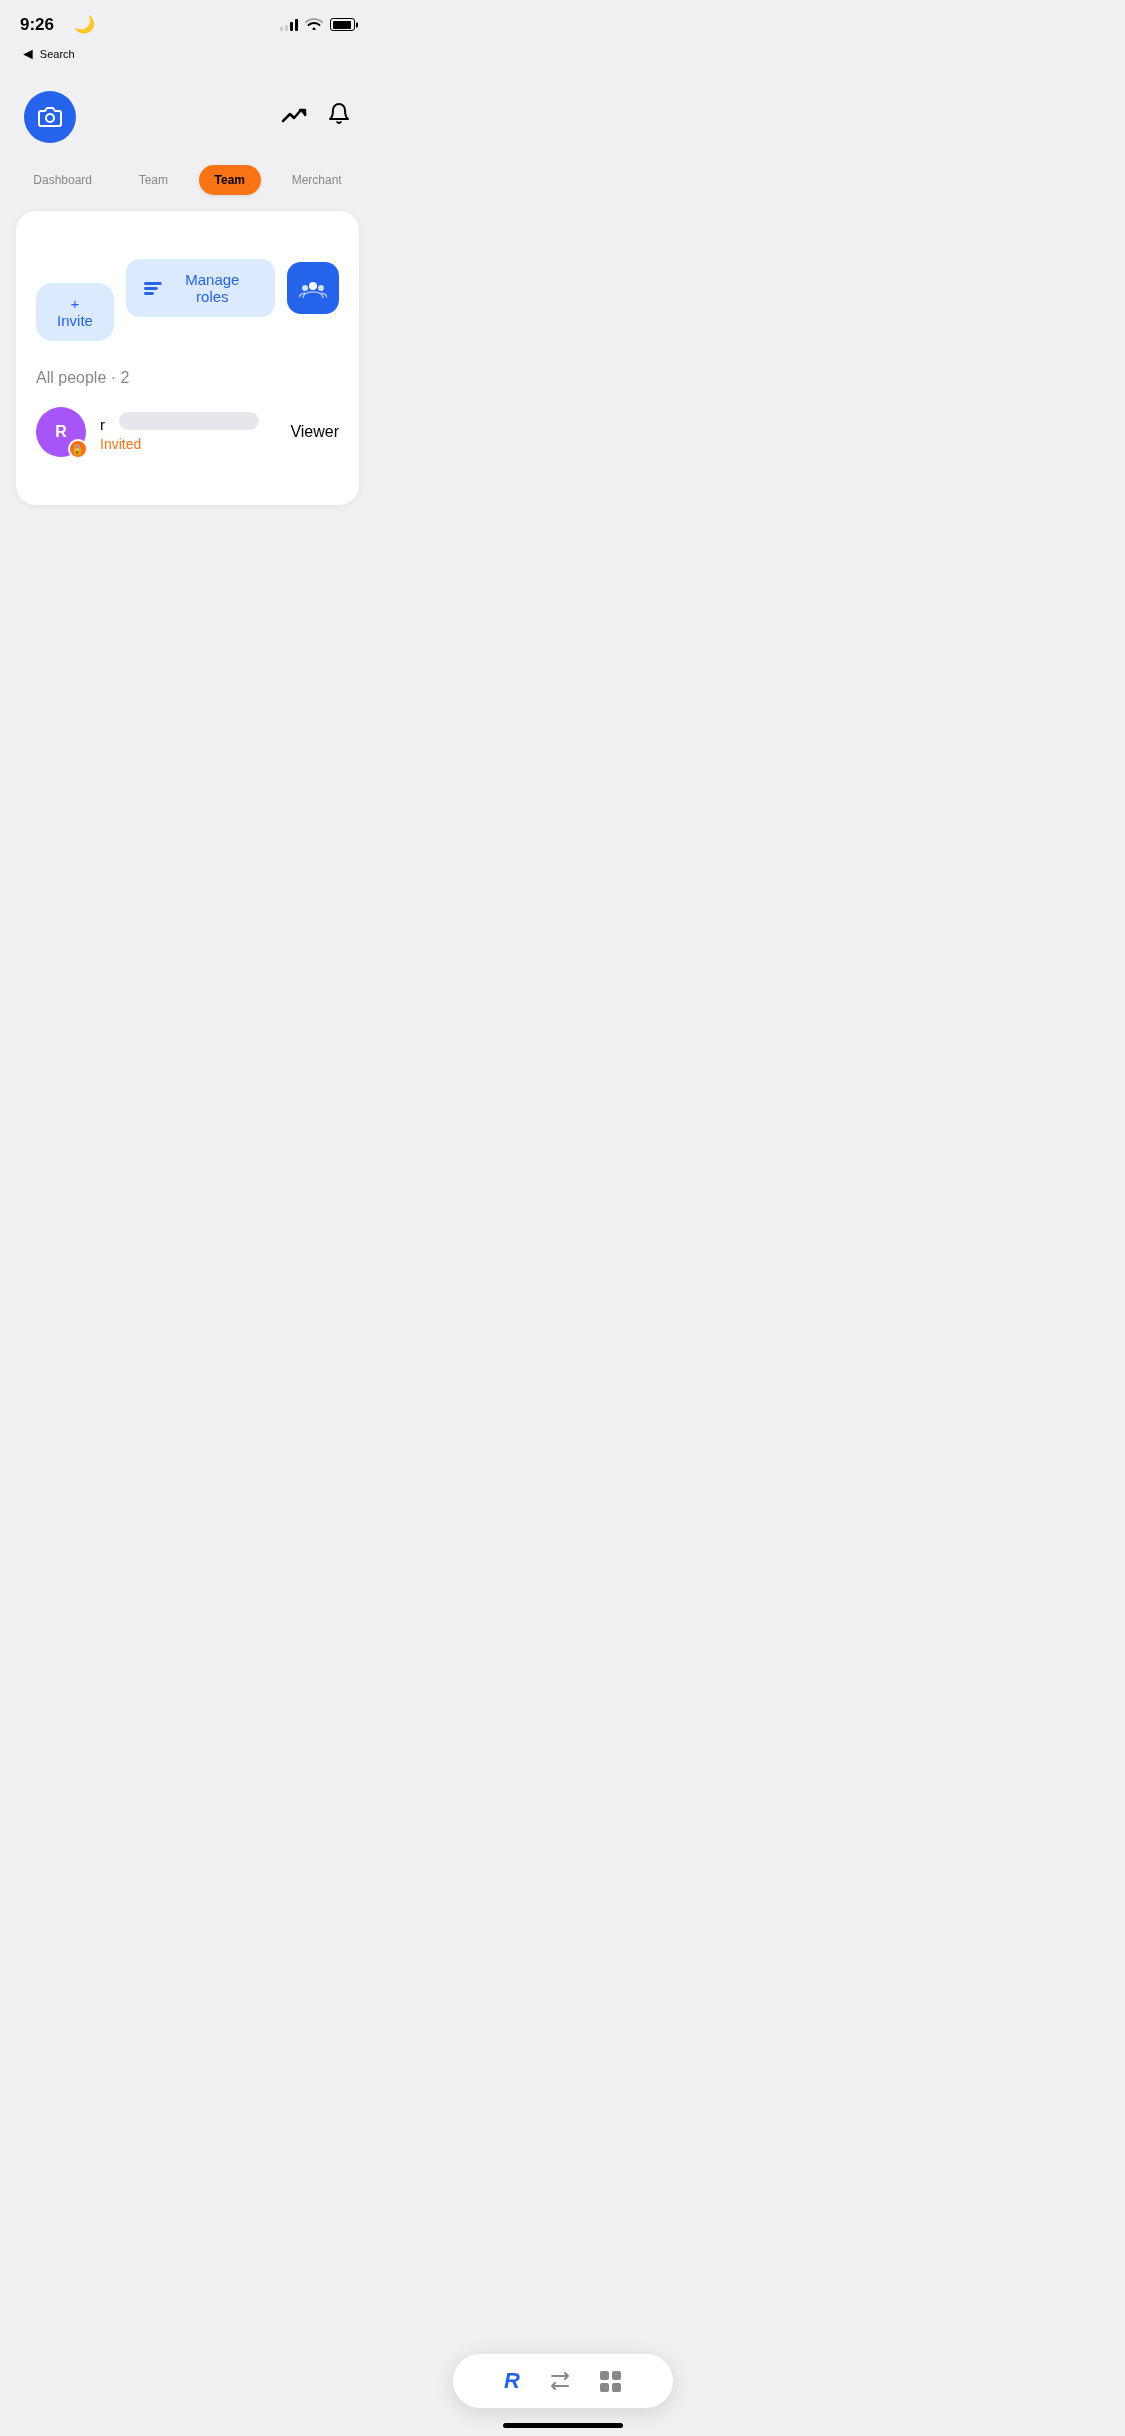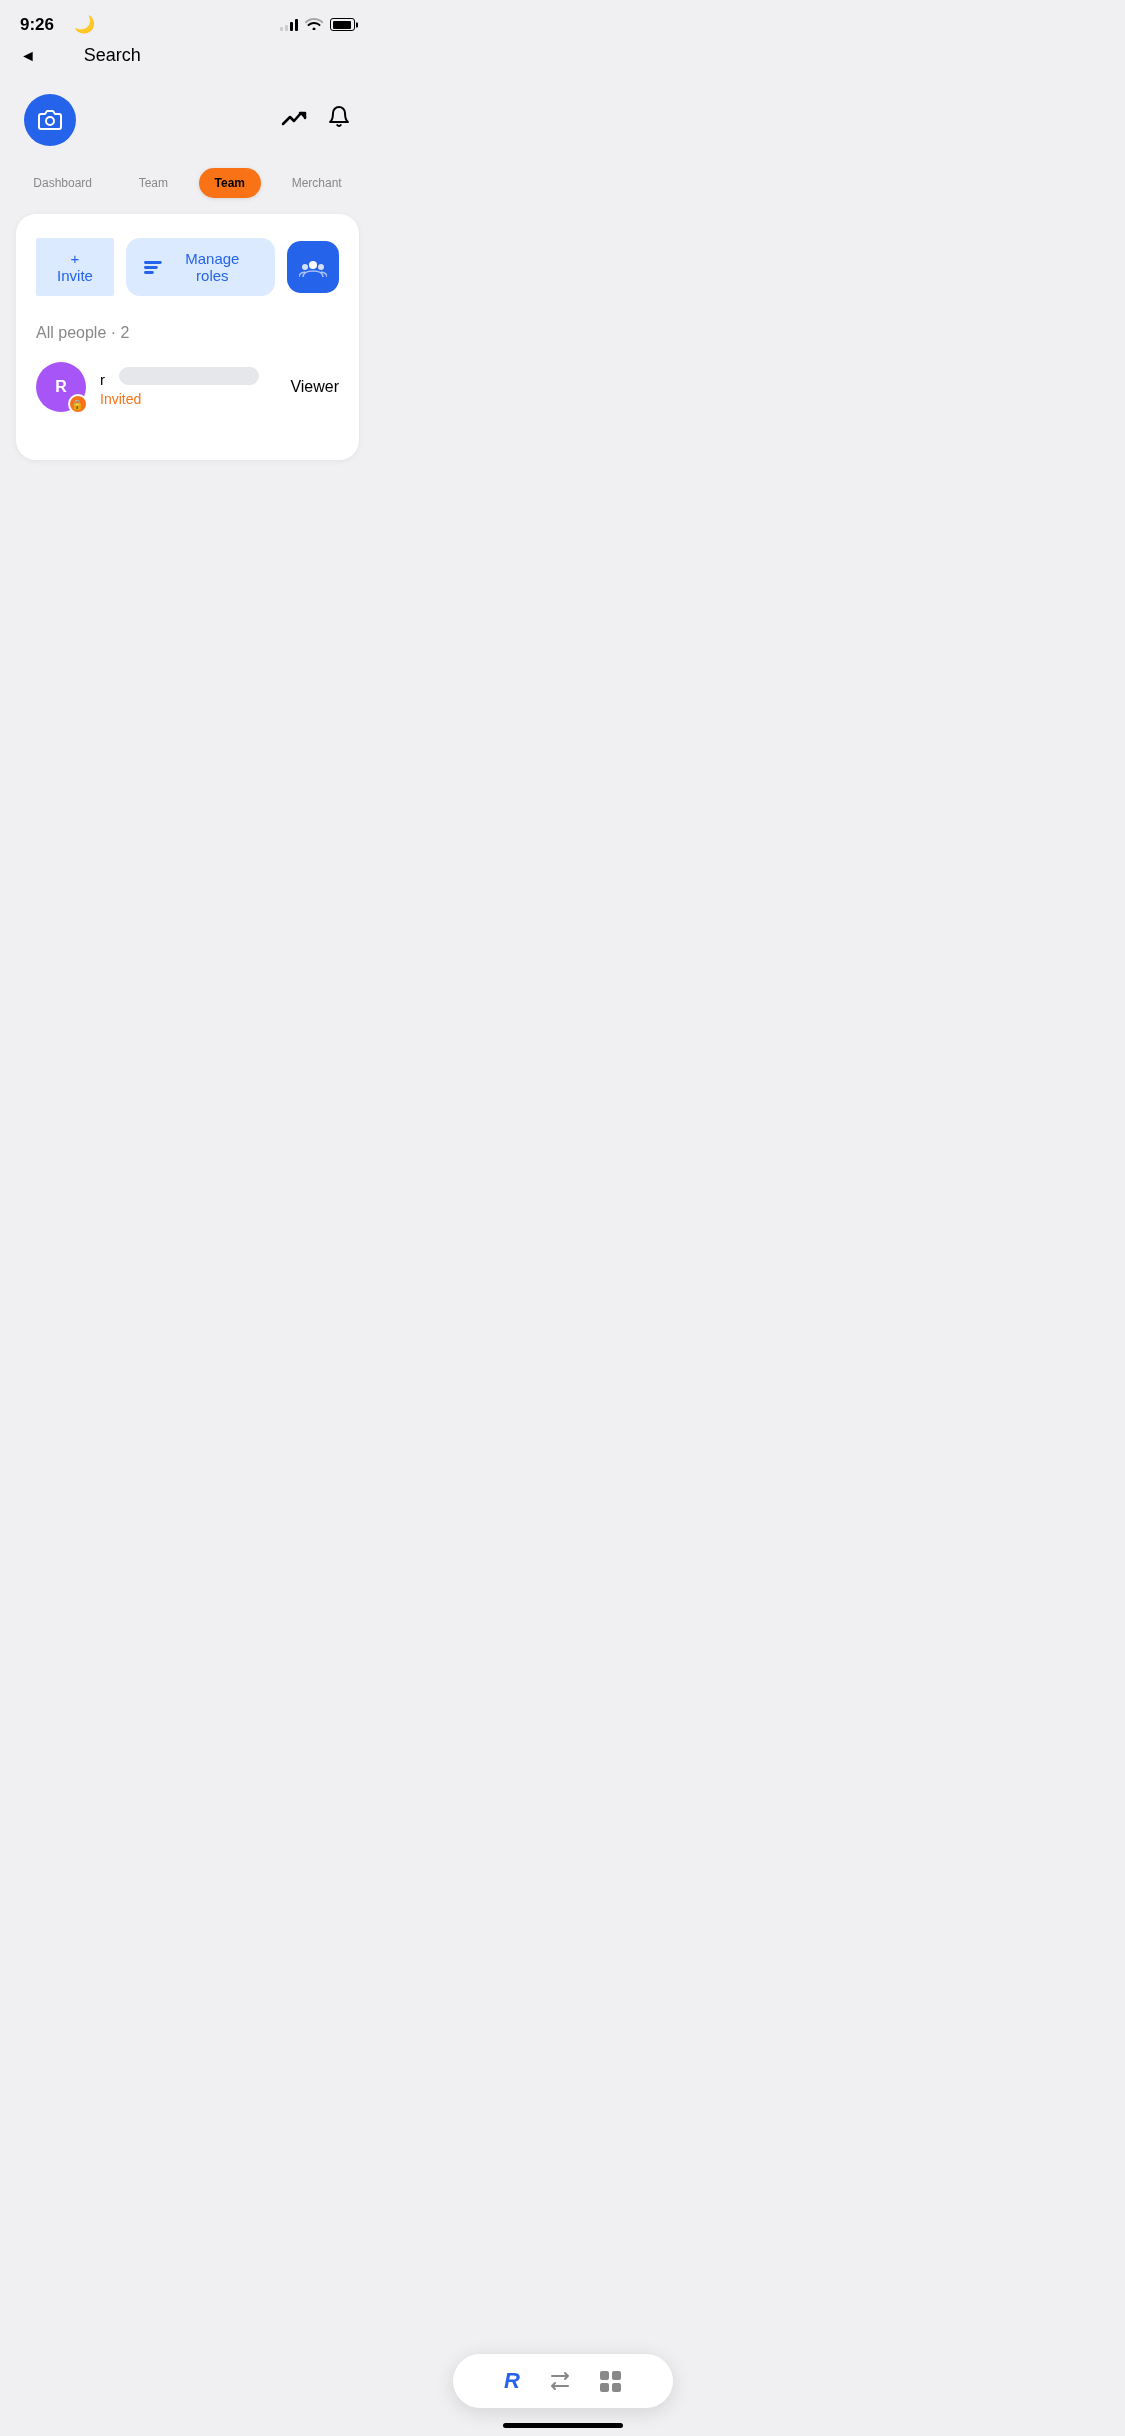--- a/index.html
+++ b/index.html
@@ -99,23 +99,22 @@
       padding: 4px 20px 12px 20px;
     }
 
     .back-arrow {
       font-size: 16px;
       color: #000;
       margin-right: 4px;
     }
 
     .back-label {
-      font-size: 18px;
-      color: #000;
-      margin-left: 44px;
+      font-size: 11px;
+      color: #000;
     }
 
     
     .header-area {
       display: flex;
       justify-content: space-between;
       align-items: center;
       padding: 16px 24px 16px 24px;
     }
 
@@ -187,27 +186,28 @@
       align-items: center;
       gap: 12px;
       margin-bottom: 28px;
     }
 
     .invite-btn {
       display: flex;
       align-items: center;
       gap: 6px;
       background: #dbeafe;
-      border-radius: 2px;
+      border-radius: 16px;
       padding: 12px 15px;
       font-size: 15px;
       color: #2563eb;
       font-weight: 500;
       cursor: pointer;
       border: none;
+      margin-top: 48px;
     }
 
     .manage-roles-btn {
       display: flex;
       align-items: center;
       gap: 6px;
       background: #dbeafe;
       border-radius: 14px;
       padding: 12px 18px;
       font-size: 15px;

